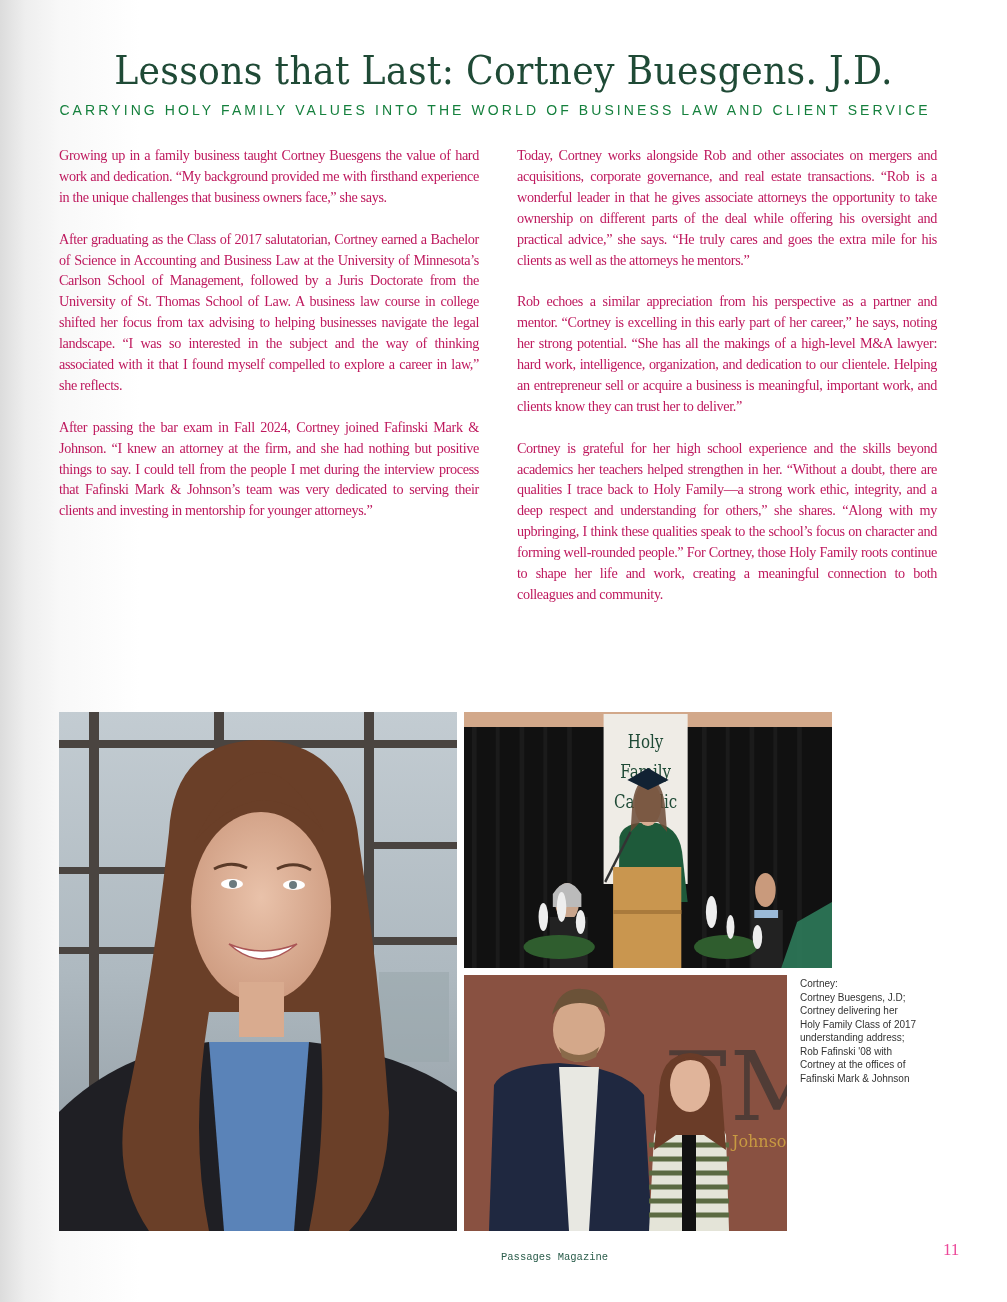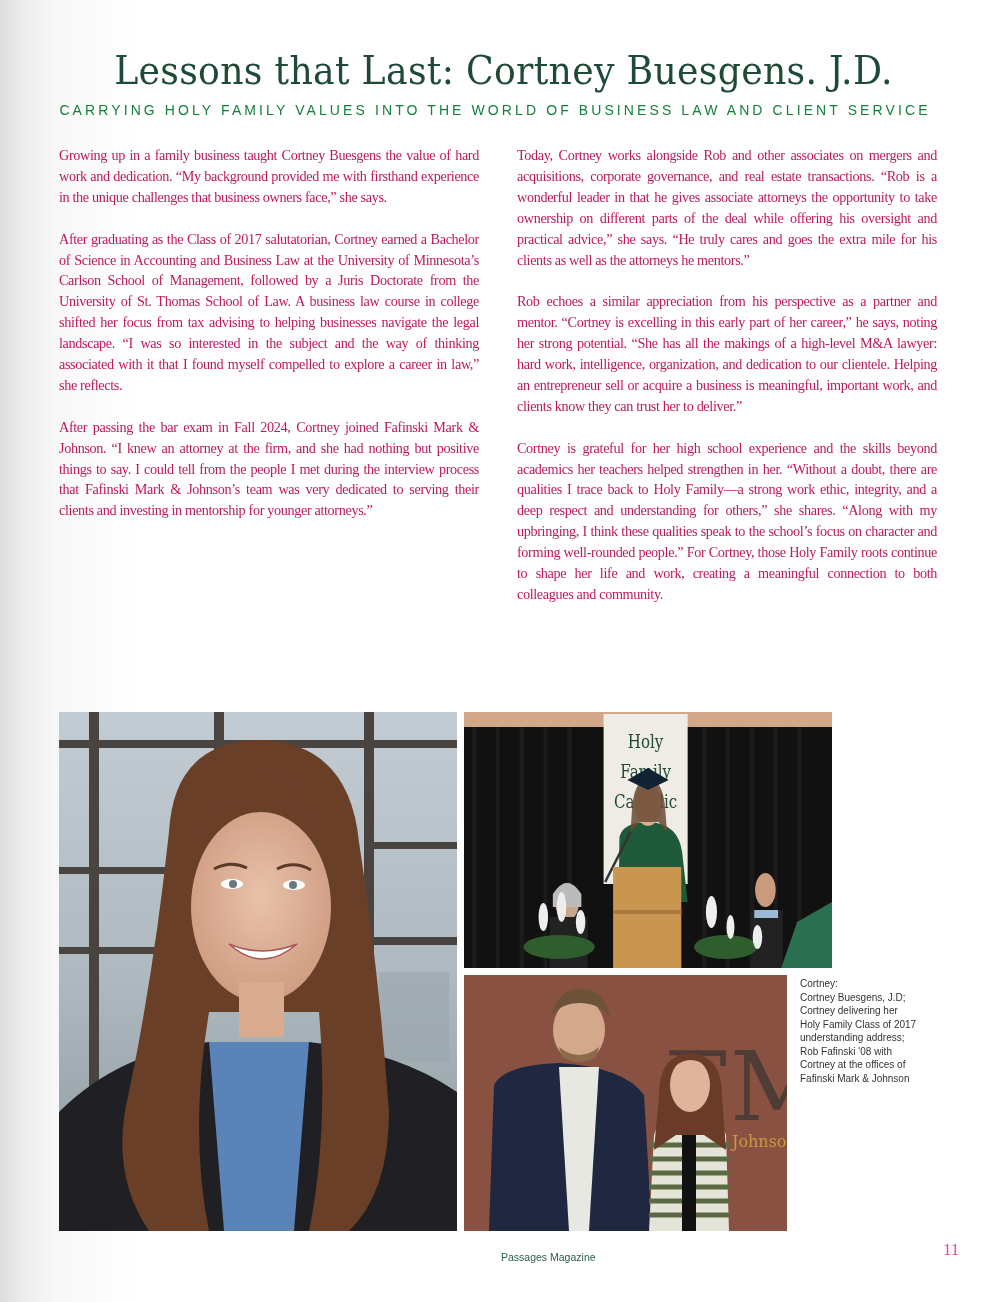--- a/index.html
+++ b/index.html
@@ -42,21 +42,21 @@
     .photo-speech { left: 464px; top: 712px; width: 368px; height: 256px; }
     .photo-office { left: 464px; top: 975px; width: 323px; height: 256px; }
     .caption {
       position: absolute; left: 800px; top: 977px; width: 140px;
       font-family: "Liberation Sans", sans-serif;
       font-size: 10px; line-height: 13.5px; color: #333;
     }
     .caption div { white-space: nowrap; }
     .footer-mag {
       position: absolute; left: 501px; top: 1251px;
-      font-family: Liberation Sans, sans-serif;
+      font-family: Liberation Mono, monospace;
       font-size: 10.5px; color: #2c5e4c;
     }
     .page-num {
       position: absolute; left: 943px; top: 1240px;
       font-family: "Liberation Serif", serif;
       font-size: 17px; color: #ec4899;
     }
   </style>
 </head>
 <body>

